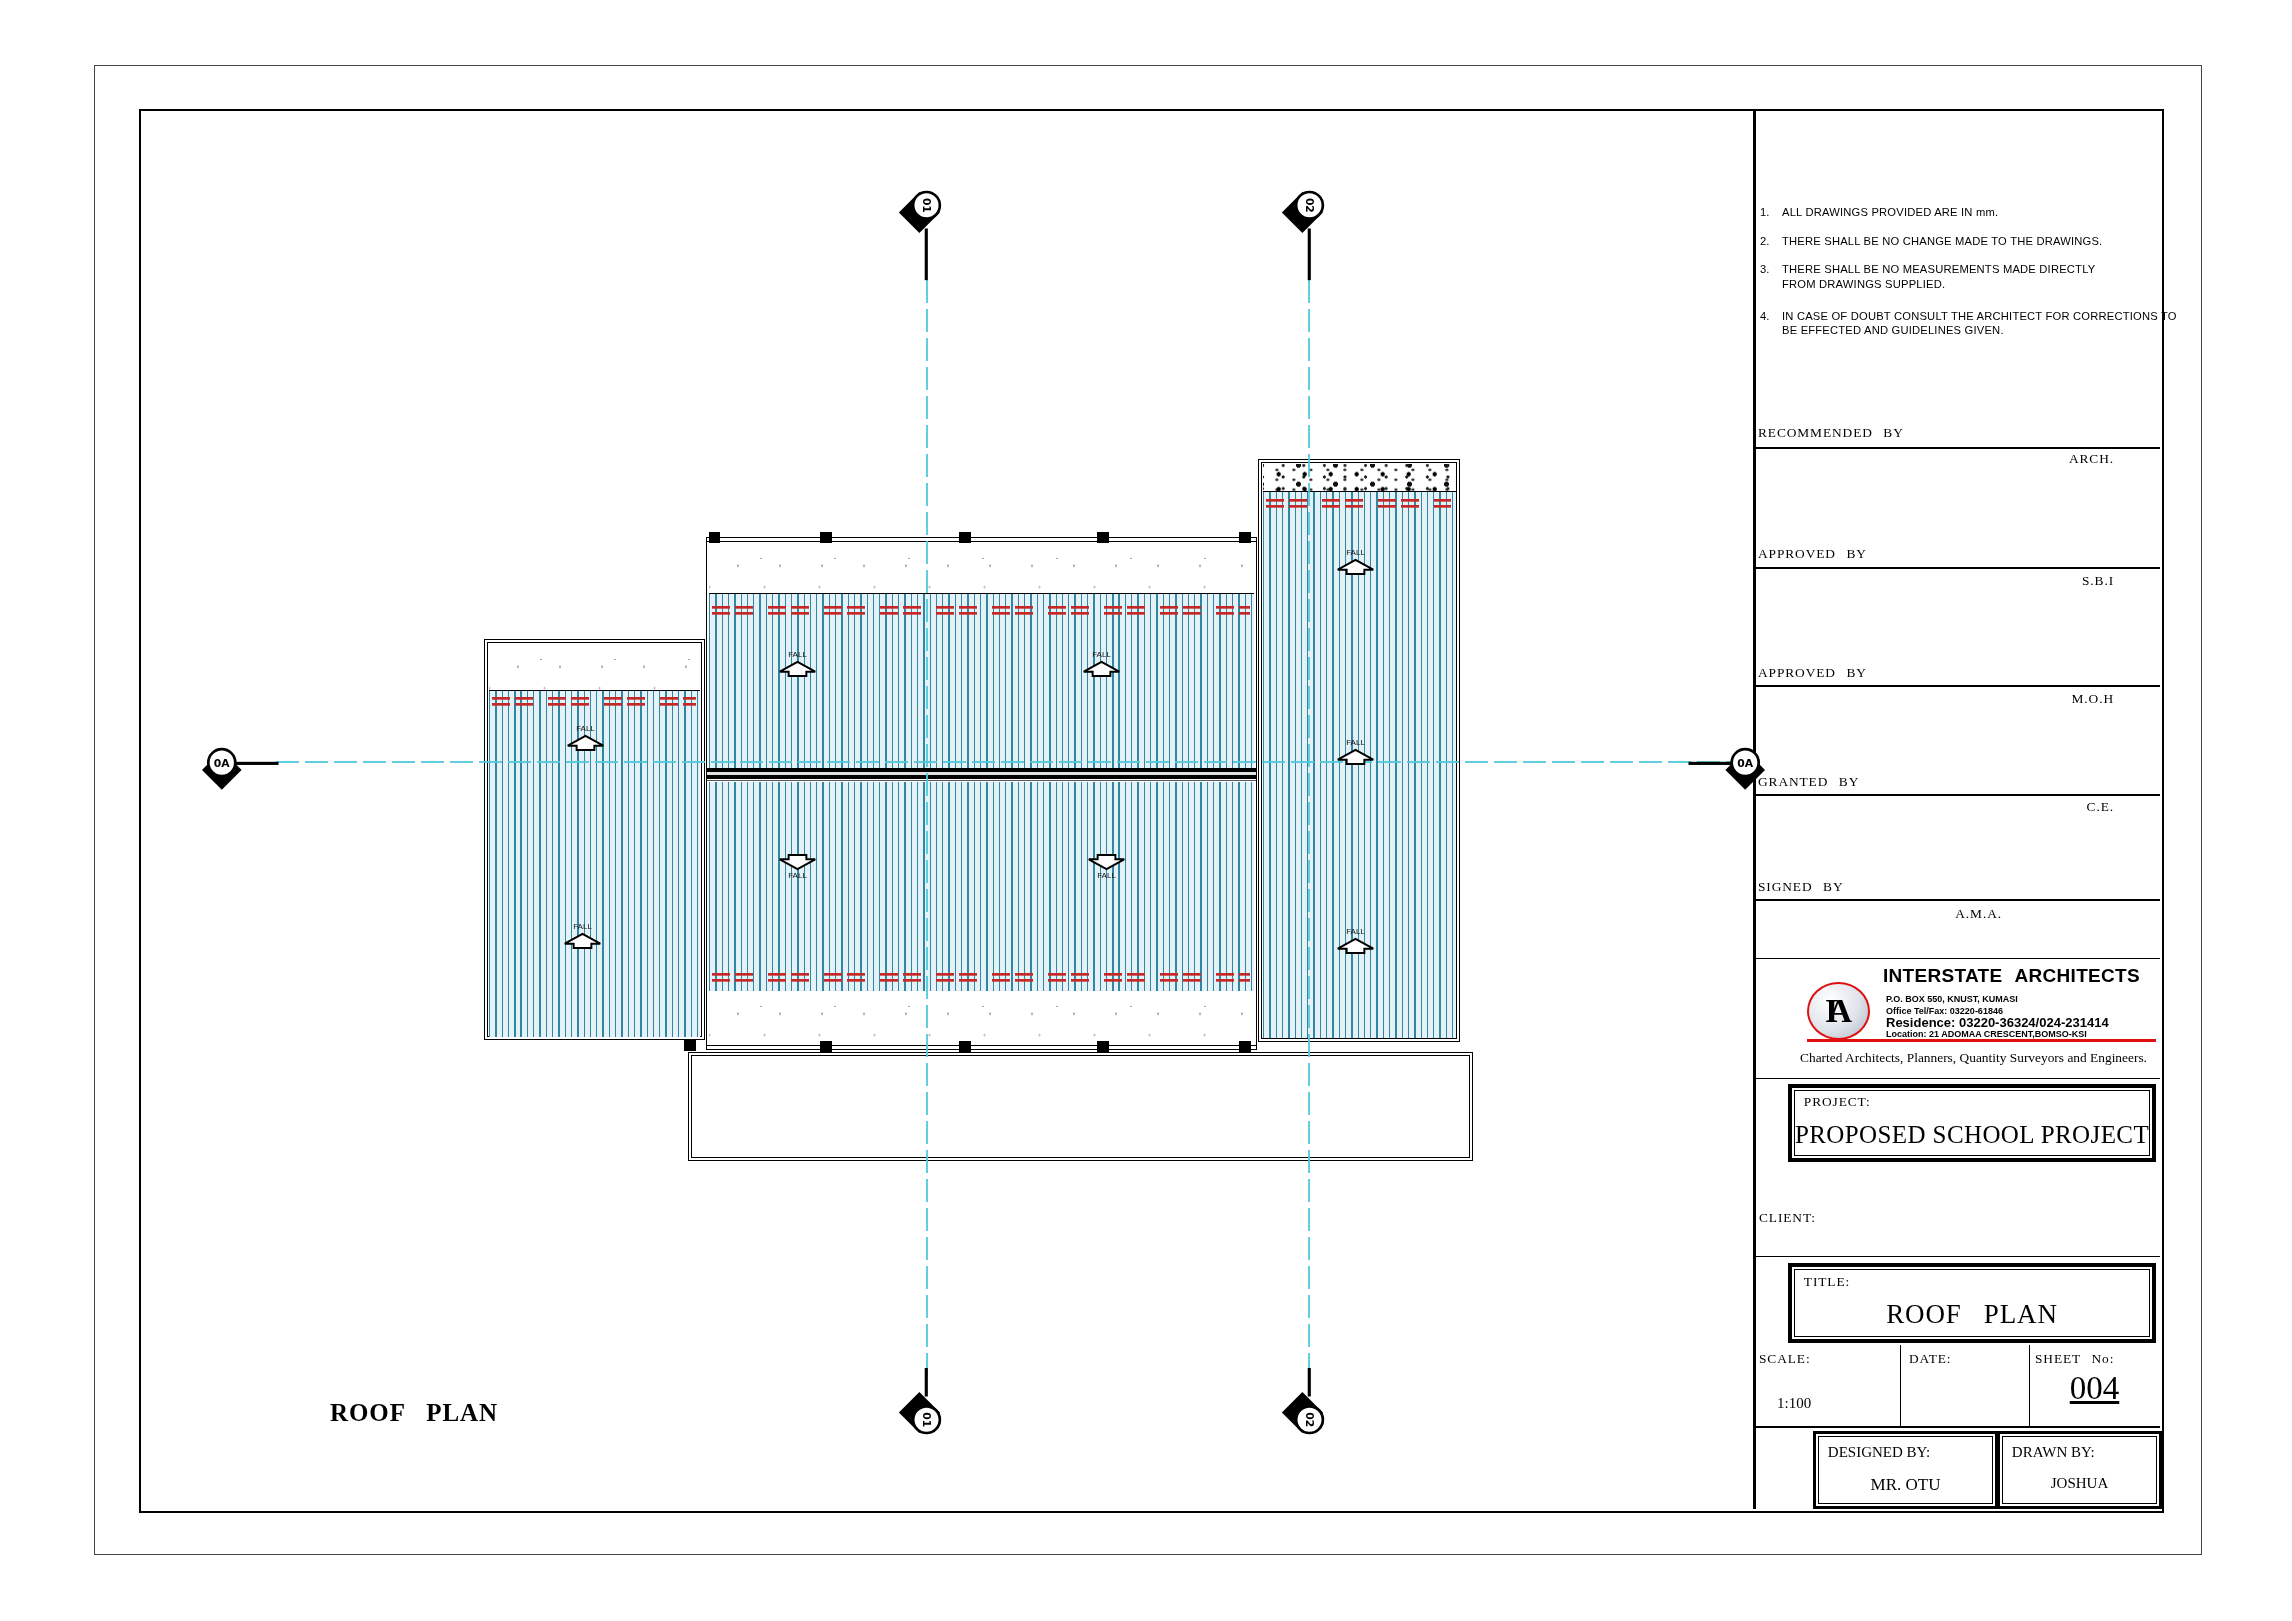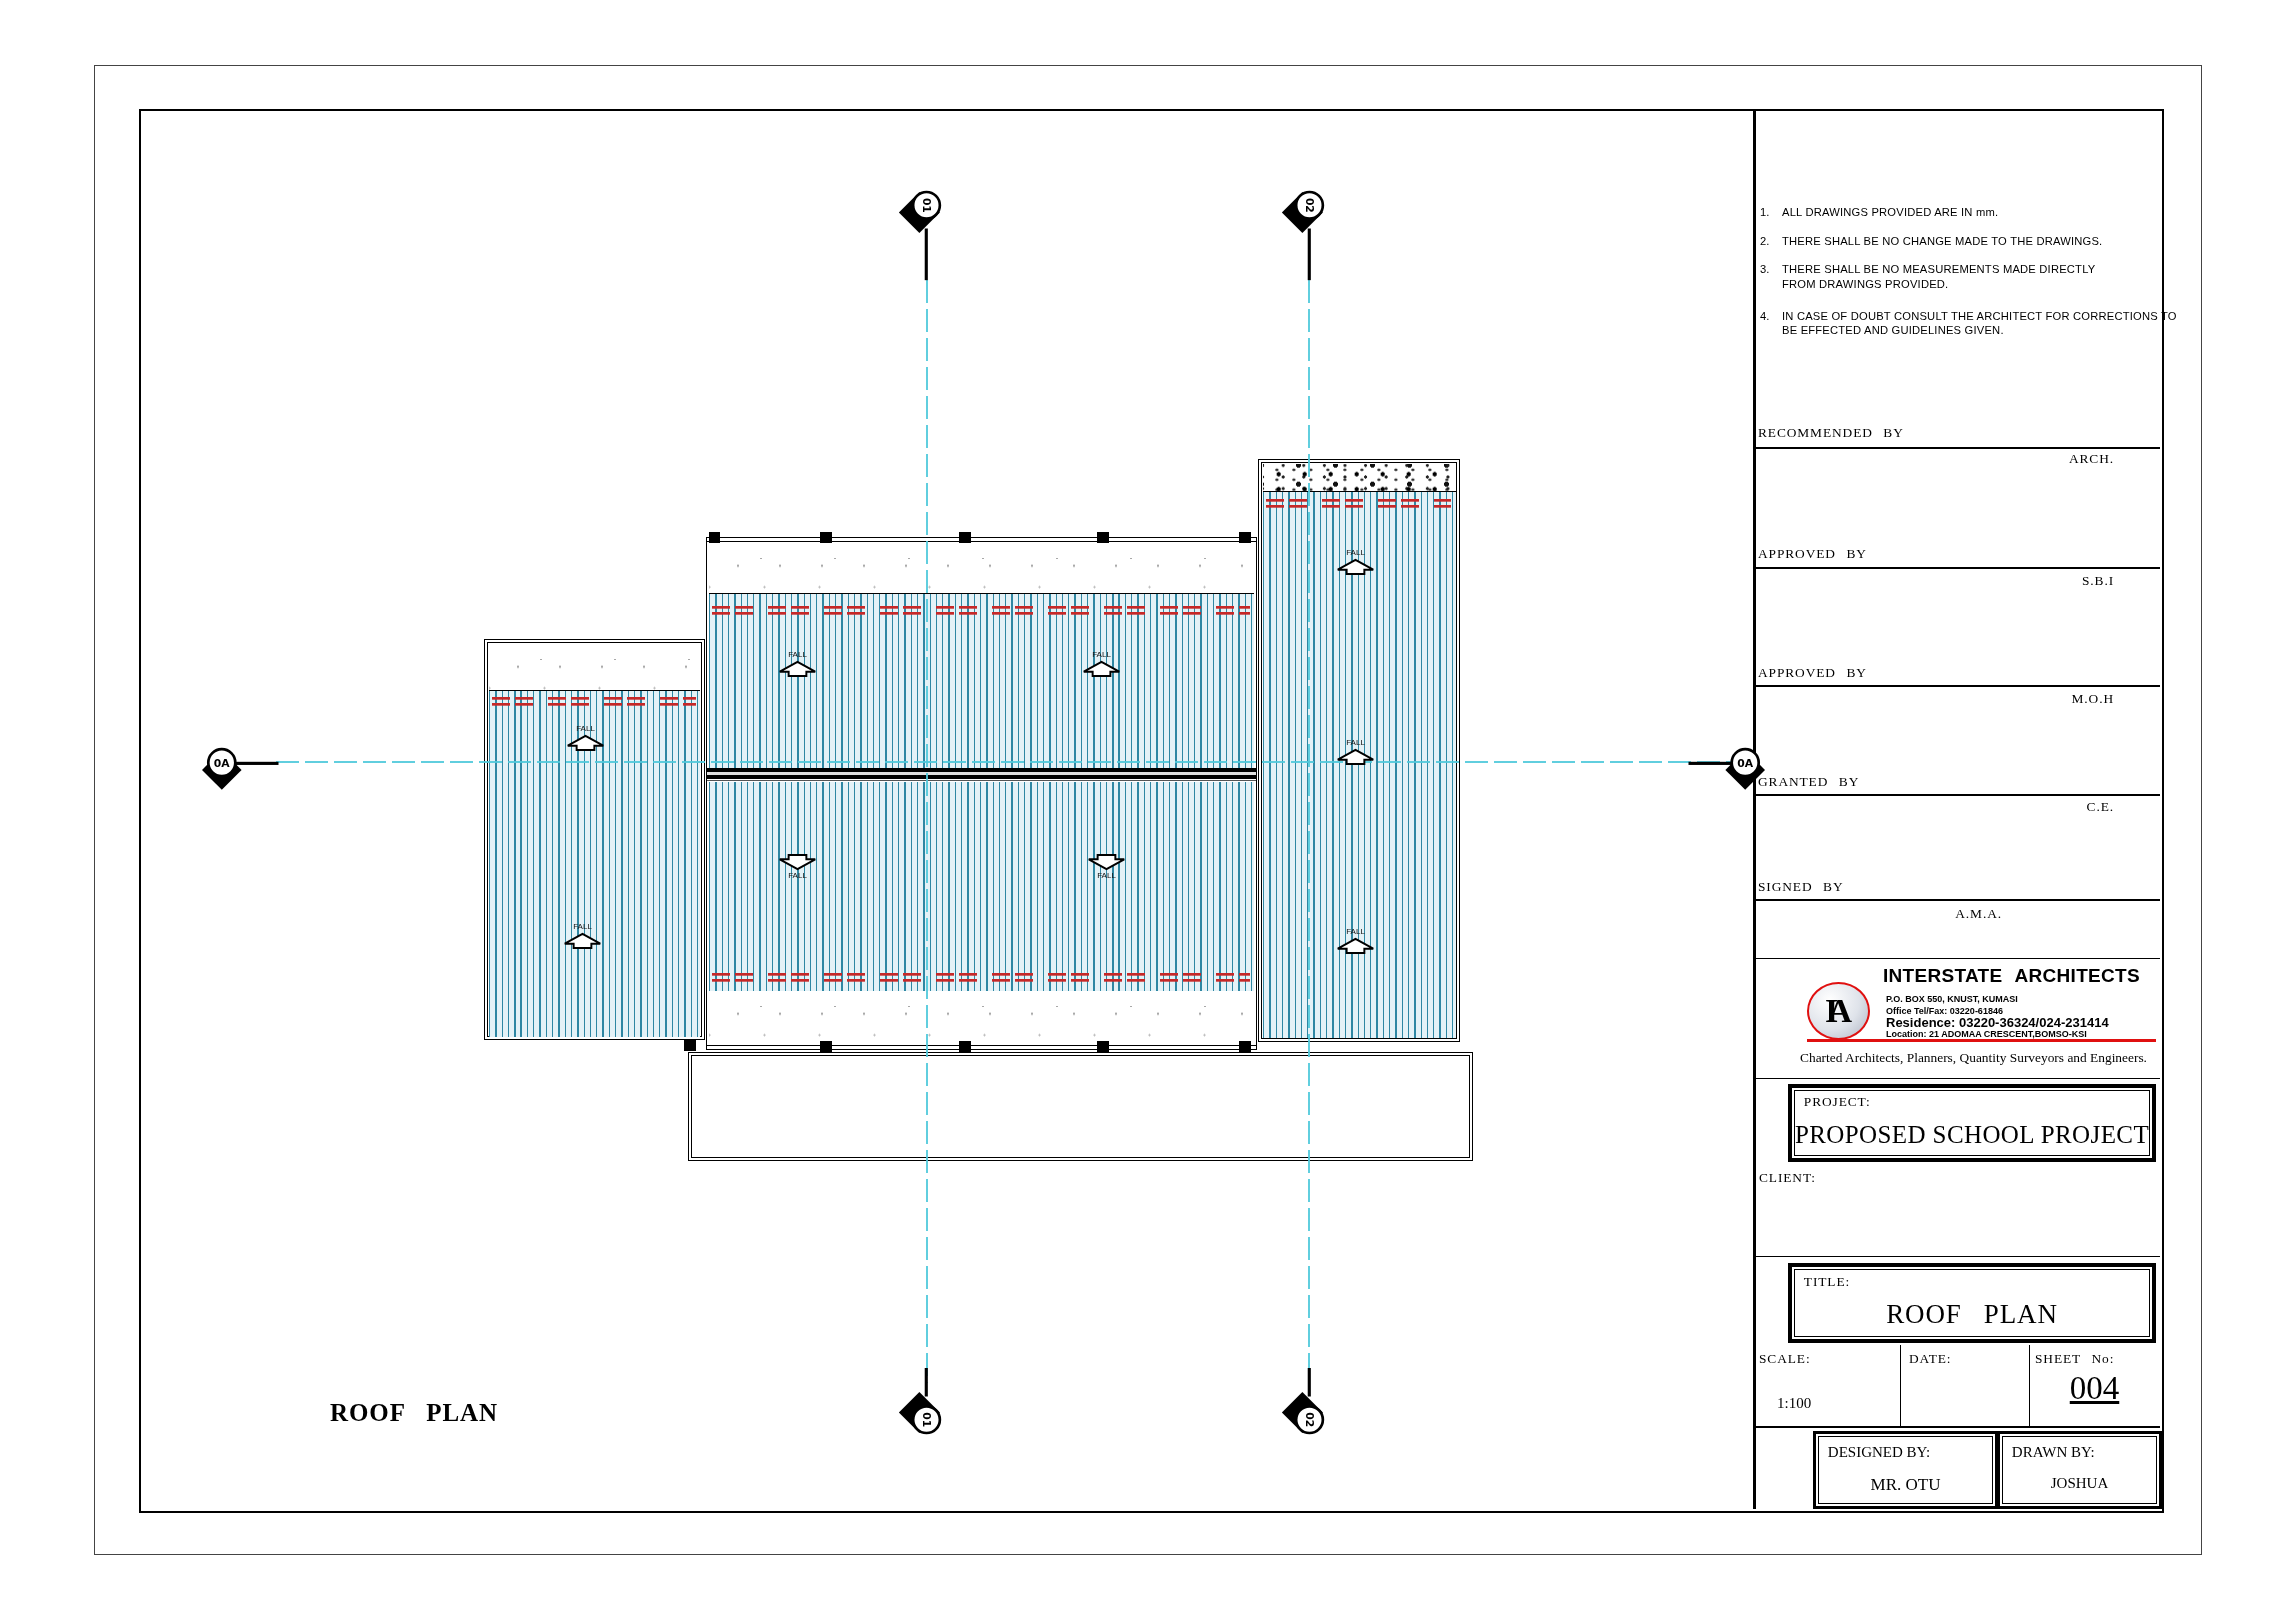--- a/index.html
+++ b/index.html
@@ -214,21 +214,21 @@
   </div>
 
   <div class="abs serif" style="left:330px;top:1399px;font-size:25px;font-weight:bold;letter-spacing:0.9px;word-spacing:14.3px;">ROOF PLAN</div>
 
   <div class="abs note-num" style="left:1760px;top:206px;">1.</div>
   <div class="abs note-text" style="left:1782px;top:206px;">ALL DRAWINGS PROVIDED ARE IN mm.</div>
   <div class="abs note-num" style="left:1760px;top:235px;">2.</div>
   <div class="abs note-text" style="left:1782px;top:235px;">THERE SHALL BE NO CHANGE MADE TO THE DRAWINGS.</div>
   <div class="abs note-num" style="left:1760px;top:263px;">3.</div>
   <div class="abs note-text" style="left:1782px;top:263px;">THERE SHALL BE NO MEASUREMENTS MADE DIRECTLY</div>
-  <div class="abs note-text" style="left:1782px;top:278px;">FROM DRAWINGS PROVIDED.</div>
+  <div class="abs note-text" style="left:1782px;top:278px;">FROM DRAWINGS SUPPLIED.</div>
   <div class="abs note-num" style="left:1760px;top:310px;">4.</div>
   <div class="abs note-text" style="left:1782px;top:310px;">IN CASE OF DOUBT CONSULT THE ARCHITECT FOR CORRECTIONS TO</div>
   <div class="abs note-text" style="left:1782px;top:324px;">BE EFFECTED AND GUIDELINES GIVEN.</div>
 
   <div class="abs tb-label" style="left:1758px;top:425px;">RECOMMENDED BY</div>
   <div class="abs tb-line" style="top:447px;"></div>
   <div class="abs tb-value" style="left:1908px;top:451px;">ARCH.</div>
 
   <div class="abs tb-label" style="left:1758px;top:546px;">APPROVED BY</div>
   <div class="abs tb-line" style="top:567px;"></div>
@@ -260,21 +260,21 @@
   <div class="abs serif" style="left:1800px;top:1050px;font-size:13.4px;">Charted Architects, Planners, Quantity Surveyors and Engineers.</div>
   <div class="abs tb-thin" style="top:1078px;"></div>
 
   <div class="abs thickbox" style="left:1788px;top:1084px;width:360px;height:70px;">
     <div class="inner">
       <div class="abs serif" style="left:9px;top:3.6px;font-size:13.4px;letter-spacing:0.9px;">PROJECT:</div>
       <div class="abs serif" style="left:0;top:30px;width:100%;text-align:center;font-size:25px;letter-spacing:0.4px;">PROPOSED SCHOOL PROJECT</div>
     </div>
   </div>
 
-  <div class="abs tb-label" style="left:1759px;top:1170px;">CLIENT:</div>
+  <div class="abs tb-label" style="left:1759px;top:1210px;">CLIENT:</div>
   <div class="abs tb-thin" style="top:1256px;"></div>
 
   <div class="abs thickbox" style="left:1788px;top:1263px;width:360px;height:72px;">
     <div class="inner">
       <div class="abs serif" style="left:9px;top:4.5px;font-size:13.4px;letter-spacing:0.9px;">TITLE:</div>
       <div class="abs serif" style="left:0;top:29px;width:100%;text-align:center;font-size:27px;letter-spacing:0.9px;word-spacing:14.3px;">ROOF PLAN</div>
     </div>
   </div>
 
   <div class="abs tb-label" style="left:1759px;top:1351px;">SCALE:</div>

